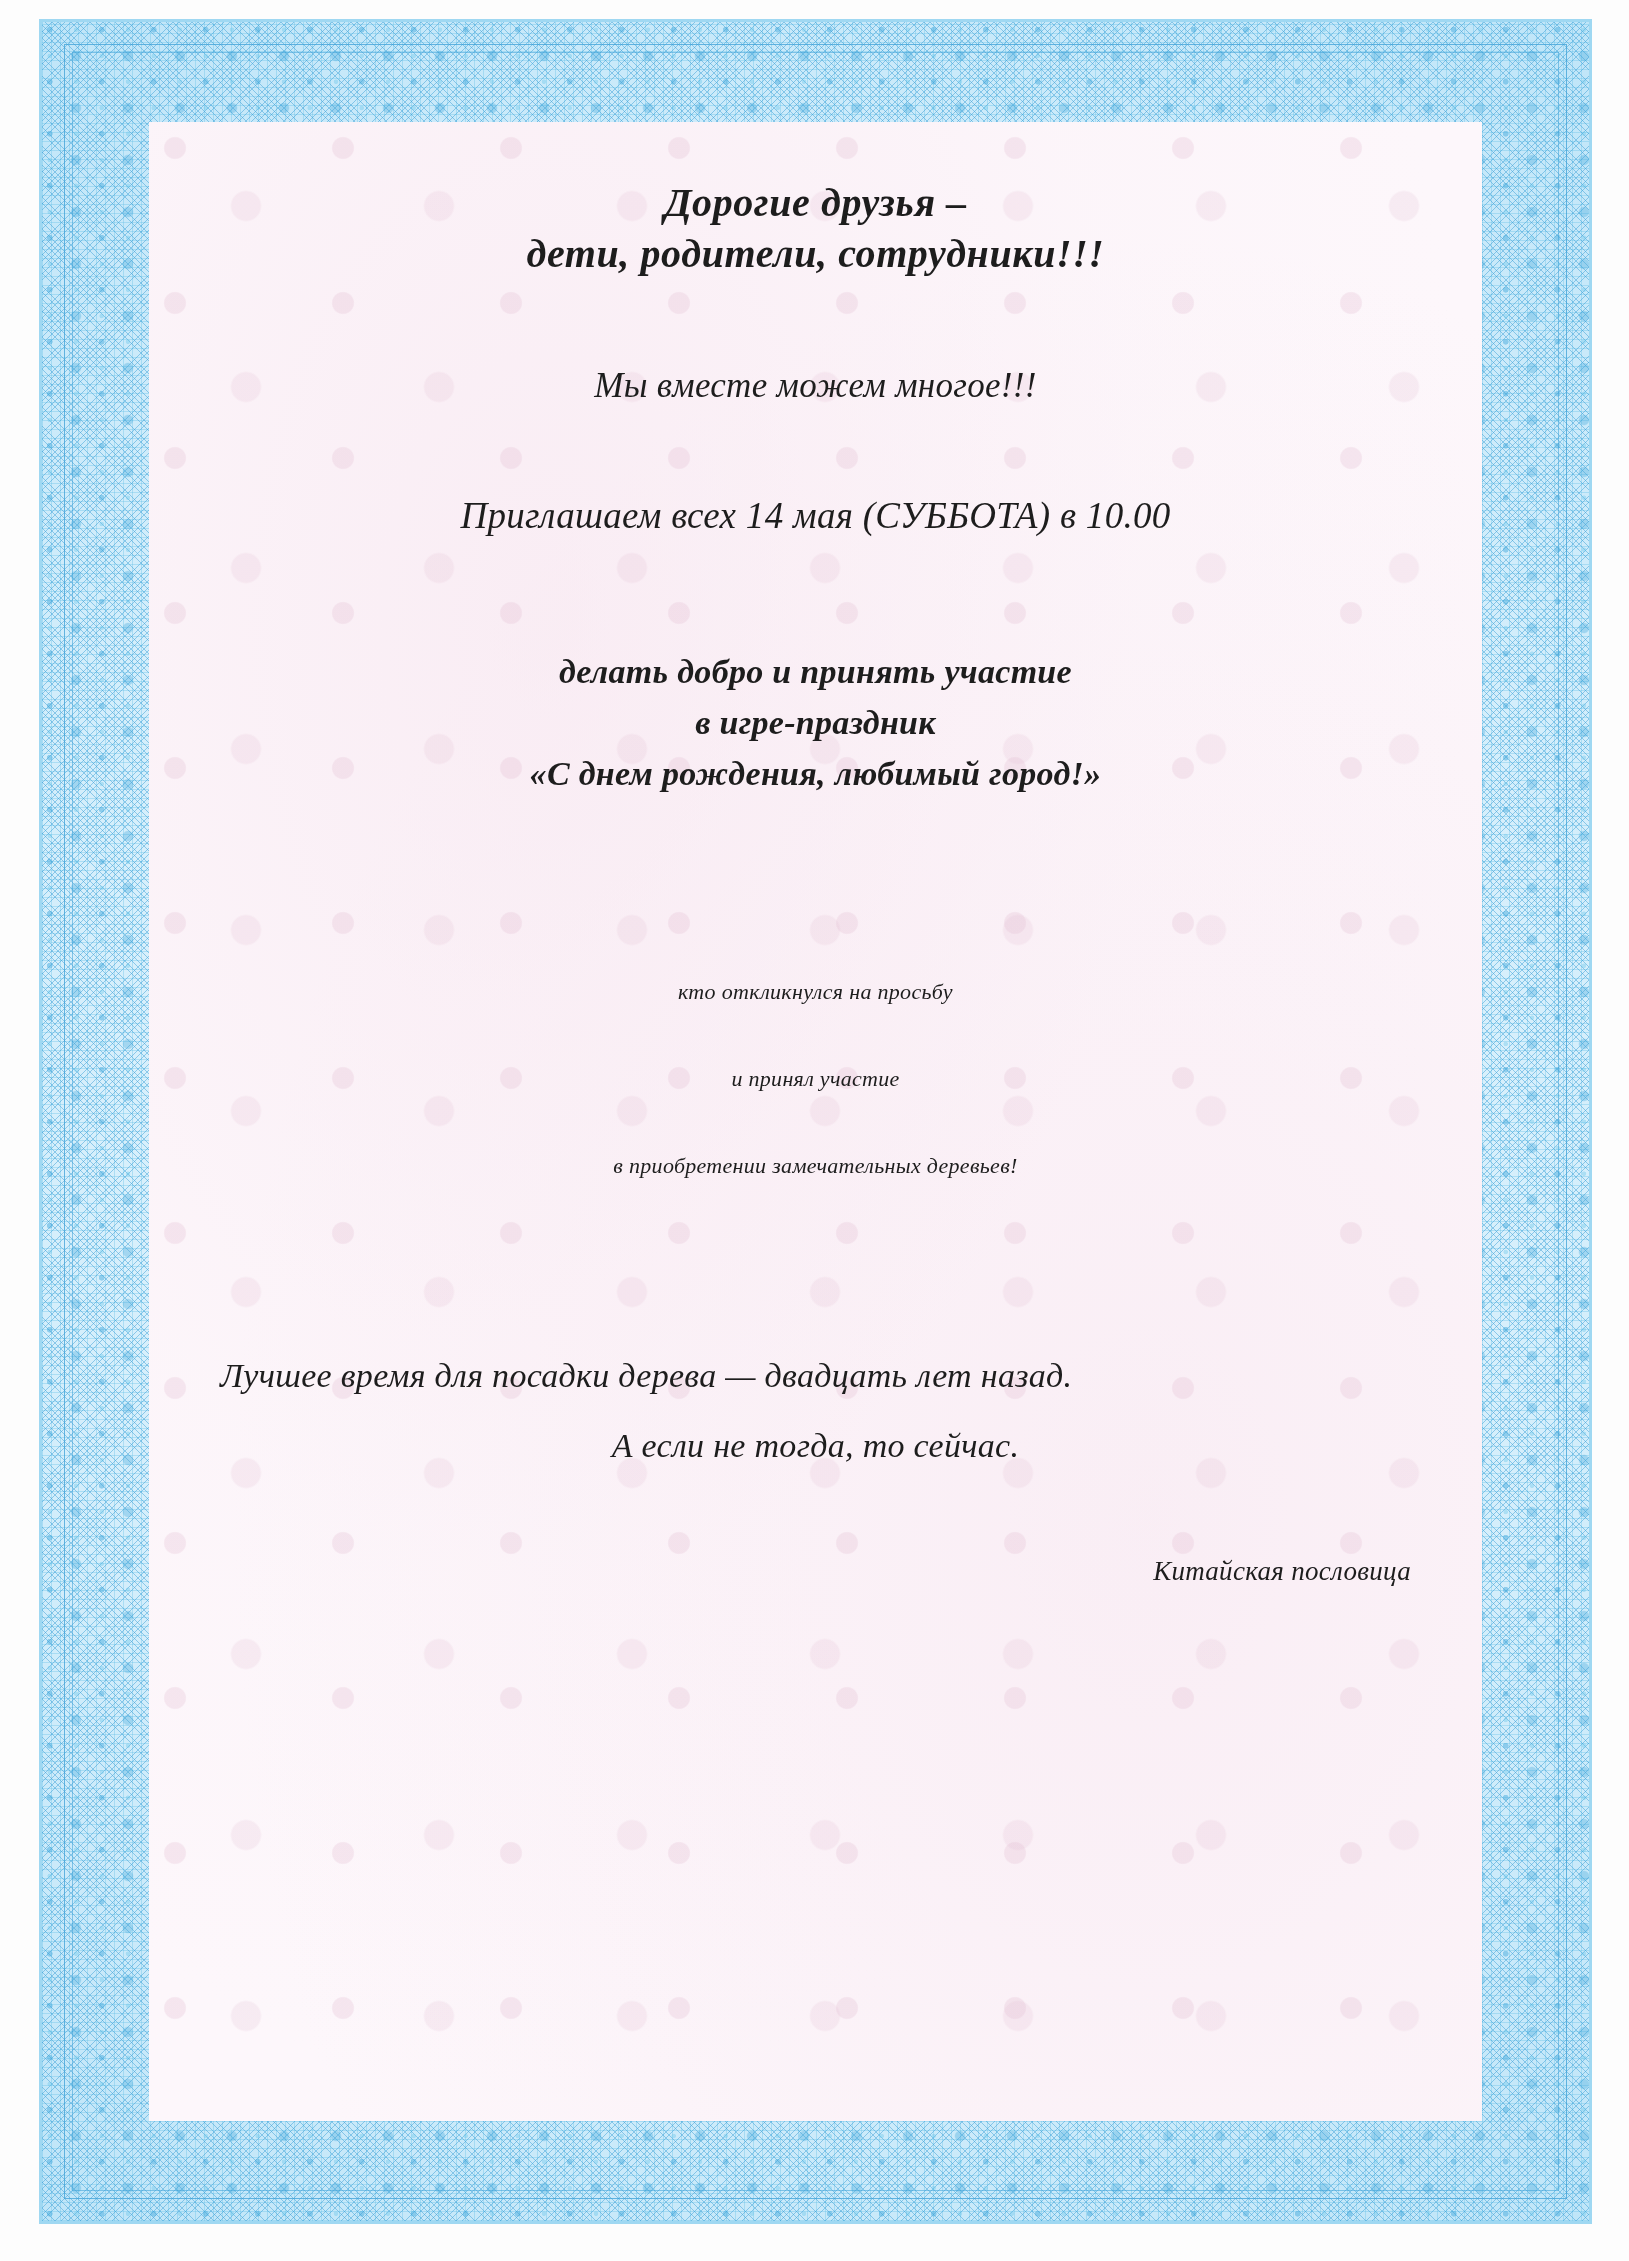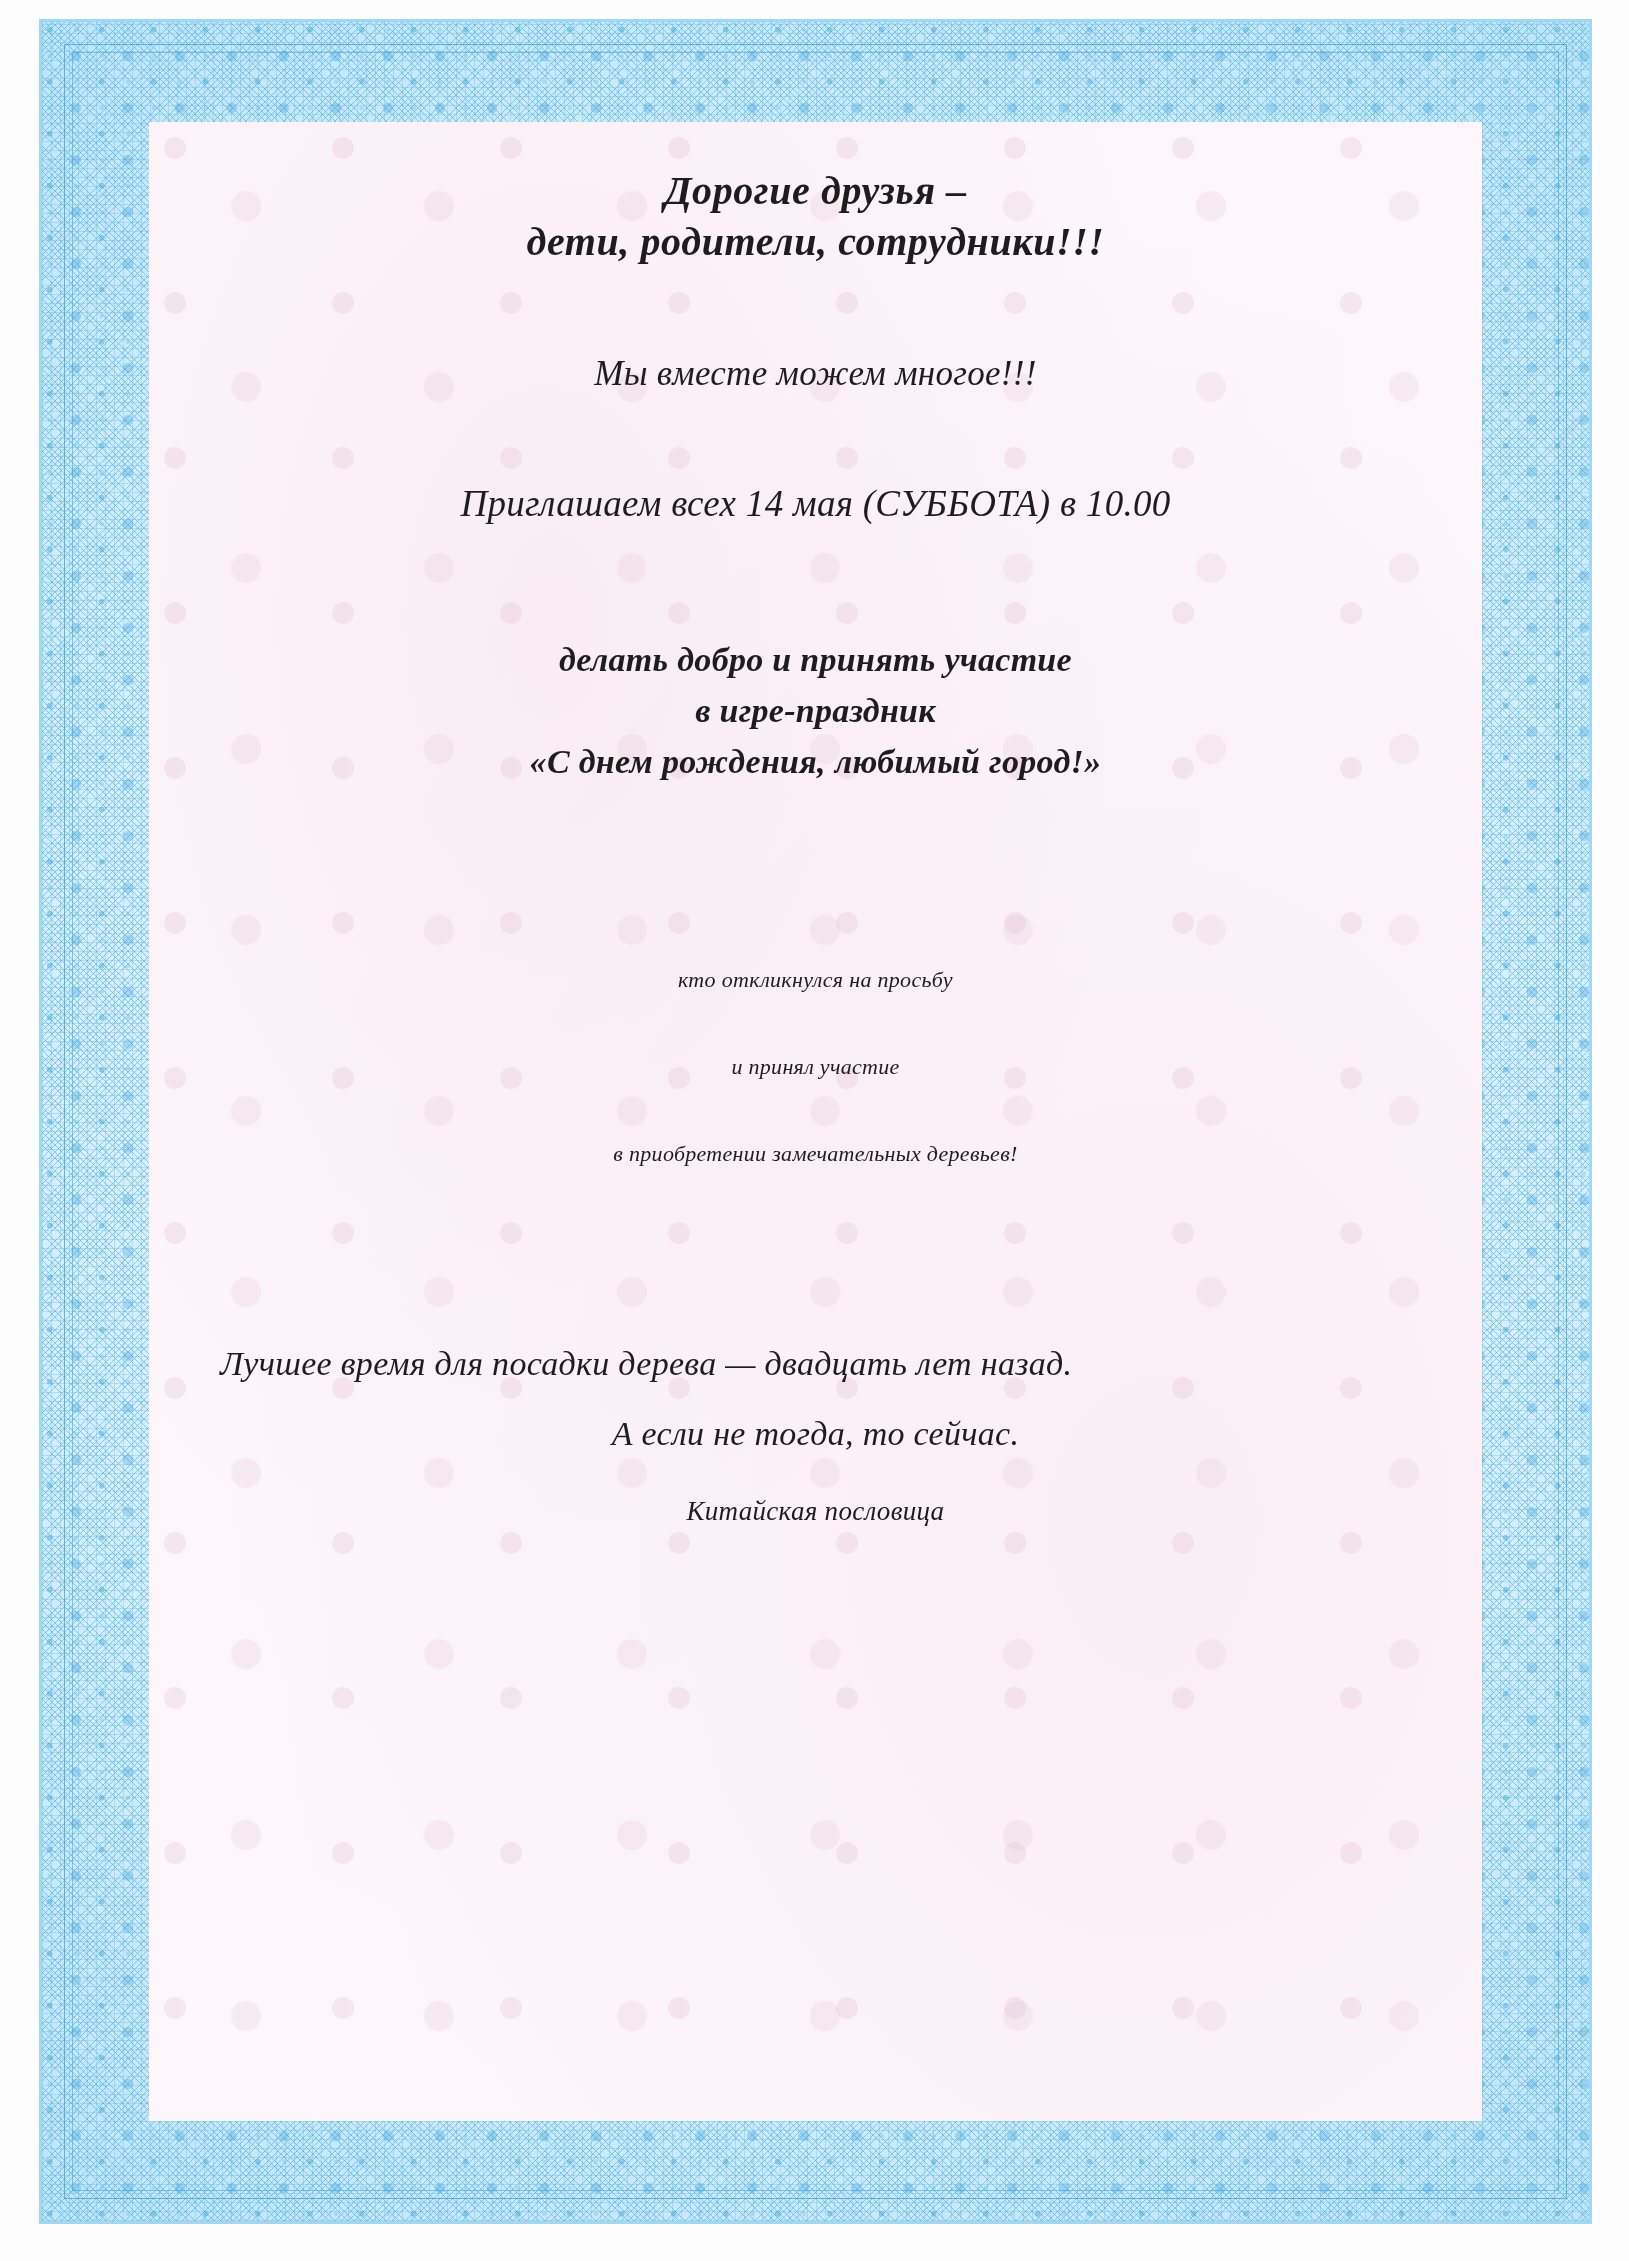--- a/index.html
+++ b/index.html
@@ -94,21 +94,21 @@
     position: absolute;
     left: 110px;
     top: 103px;
     right: 110px;
     bottom: 103px;
     background:
       radial-gradient(ellipse at 30% 25%, rgba(246,228,238,0.55) 0%, rgba(250,240,246,0.25) 45%, rgba(255,255,255,0) 70%),
       radial-gradient(ellipse at 75% 70%, rgba(245,226,237,0.45) 0%, rgba(255,255,255,0) 65%),
       #fdf7fb;
     box-sizing: border-box;
-    padding: 43px 58px 26px 58px;
+    padding: 55px 58px 26px 58px;
     overflow: hidden;
   }
   
   .paper::before {
     content: "";
     position: absolute;
     inset: 0;
     background-image:
       radial-gradient(circle at 26px 26px, rgba(226,190,210,0.30) 0px, rgba(226,190,210,0.30) 10.3px, rgba(255,255,255,0) 11.6px),
       radial-gradient(circle at 97px 84px, rgba(226,190,210,0.22) 0px, rgba(226,190,210,0.22) 14px, rgba(255,255,255,0) 16px);
@@ -161,21 +161,22 @@
   }
   .proverb {
     font-size: 34px;
     text-align: left;
   }
   .proverb-2 {
     font-size: 34px;
   }
   .attrib {
     font-size: 27px;
-    text-align: center;
+    text-align: right;
+    margin-top: 48px;
   }
 
   .sp-12 { height: 7.7px; }
   .sp-40 { height: 26px; }
   .sp-60 { height: 39px; }
   .sp-80 { height: 52px; }
   .sp-100 { height: 64px; }
   .sp-130 { height: 84px; }
   .sp-170 { height: 110px; }
 

